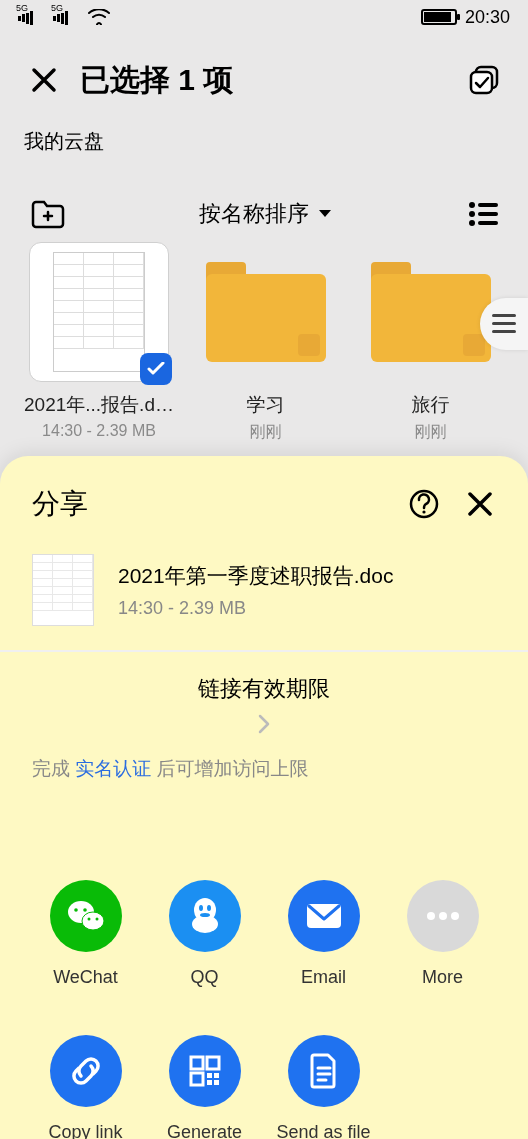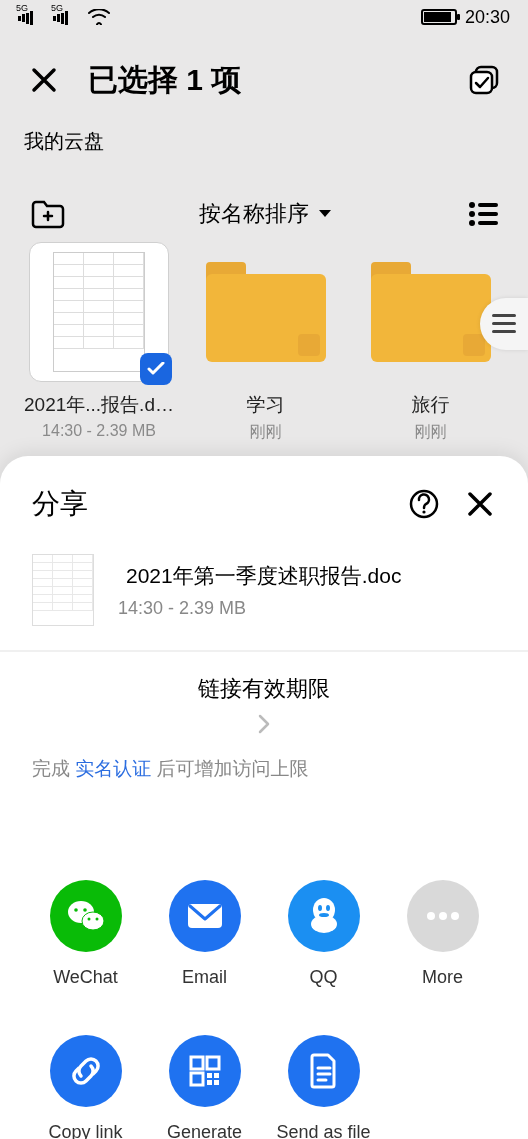--- a/index.html
+++ b/index.html
@@ -11,21 +11,21 @@
   .sb-right { display:flex; gap:8px; align-items:center; }
   .sig { display:inline-flex; align-items:center; gap:1px; position:relative; }
   .sig .sup { position:absolute; top:-8px; left:-2px; font-size:9px; }
   .sig .bar { width:3px; background:#000; display:inline-block; }
   .sig .b1{height:5px}.sig .b2{height:8px}.sig .b3{height:11px}.sig .b4{height:14px}
   .wifi { display:inline-block; }
   .battery { width:36px; height:16px; border:2px solid #000; border-radius:3px; position:relative; }
   .battery::after { content:""; position:absolute; right:-5px; top:3px; width:3px; height:6px; background:#000; border-radius:1px;}
   .battery .fill { position:absolute; left:1px; top:1px; bottom:1px; width:85%; background:#000; }
   
-  .header { position:absolute; top:50px; left:0; right:0; height:60px; display:flex; align-items:center; padding:0 24px; gap:24px; }
+  .header { position:absolute; top:50px; left:0; right:0; height:60px; display:flex; align-items:center; padding:0 24px; gap:16px; }
   .header .title { font-size:30px; font-weight:600; flex:1; }
   .icon-btn { width:40px; height:40px; display:flex; align-items:center; justify-content:center; }
   
   .crumb { position:absolute; top:128px; left:24px; font-size:20px; font-weight:500; }
   
   .toolbar { position:absolute; top:186px; left:4px; right:0; height:56px; display:flex; align-items:center; padding:0 24px; }
   .toolbar .sortwrap { flex:1; text-align:center; font-size:22px; font-weight:500; display:flex; align-items:center; justify-content:center; gap:8px;}
   
   .grid { position:absolute; top:242px; left:0; right:0; display:flex; padding:0 24px; gap:18px; }
   .tile { width:150px; display:flex; flex-direction:column; align-items:center; }
@@ -37,28 +37,28 @@
   .check { position:absolute; right:-4px; bottom:-4px; width:32px; height:32px; background:#1a66e0; border-radius:8px; display:flex; align-items:center; justify-content:center; }
   .foldericon { width:120px; height:100px; position:relative; }
   .foldericon .tab { position:absolute; top:0; left:0; width:40px; height:18px; background:#e8a936; border-radius:4px 4px 0 0; }
   .foldericon .body { position:absolute; top:12px; left:0; right:0; bottom:0; background:#f2b63a; border-radius:6px; }
   .foldericon .corner { position:absolute; right:6px; bottom:6px; width:22px; height:22px; background:#e8a936; border-radius:4px; }
   .tile .fname { margin-top:10px; font-size:19px; text-align:center; color:#222; white-space:nowrap; overflow:hidden; text-overflow:ellipsis; max-width:150px;}
   .tile .fmeta { margin-top:4px; font-size:16px; color:#8a8a8a; }
   
   .floatbtn { position:absolute; right:0; top:298px; width:48px; height:52px; background:#f5f5f5; border-radius:26px 0 0 26px; display:flex; align-items:center; justify-content:center; box-shadow:0 0 4px rgba(0,0,0,0.1);}
   
-  .sheet { position:absolute; left:0; right:0; bottom:0; top:456px; background:#ffffff; border-radius:28px 28px 0 0; box-shadow:0 -2px 20px rgba(0,0,0,0.1); }
+  .sheet { position:absolute; left:0; right:0; bottom:0; top:456px; background:#fef9c3; border-radius:28px 28px 0 0; box-shadow:0 -2px 20px rgba(0,0,0,0.1); }
   .sheet-hdr { display:flex; align-items:center; padding:28px 28px 12px 32px; gap:16px; }
   .sheet-hdr .stitle { flex:1; font-size:28px; font-weight:500; }
   .fileinfo { display:flex; align-items:center; gap:24px; padding:18px 32px 24px 32px; }
   .fthumb { width:62px; height:72px; background:#fff; border:1px solid #ddd; }
   .fthumb .r { height:8px; border-bottom:1px solid #e8e8e8; display:flex;}
   .fthumb .r span{flex:1;border-right:1px solid #e8e8e8;}
-  .finfo-txt .fn { font-size:21px; font-weight:500;margin-left:8px; }
+  .finfo-txt .fn { font-size:21px; font-weight:500; }
   .finfo-txt .fm { margin-top:8px; font-size:18px; color:#888; }
   .divider { height:2px; background:#f0f0f0; margin:0; }
   .linkrow { display:flex; align-items:center; padding:22px 32px; gap:10px;flex-direction:column;}
   .linkrow .lk { flex:1; font-size:22px; font-weight:500; }
   .linkrow .lv { font-size:20px; color:#888; }
   .authrow { padding:0 32px 28px 32px; font-size:19px; color:#888; }
   .authrow .link { color:#2b6de0; }
   .shares { padding:70px 26px 0 26px; display:flex; flex-wrap:wrap; }
   .share-item { width:25%; display:flex; flex-direction:column; align-items:center; margin-bottom:46px; }
   .circle { width:72px; height:72px; border-radius:50%; display:flex; align-items:center; justify-content:center; }
@@ -325,40 +325,40 @@
               <circle cx="10" cy="12" r="1.8" fill="#09bb07"></circle>
               <circle cx="19" cy="12" r="1.8" fill="#09bb07"></circle>
               <circle cx="23" cy="21" r="1.5" fill="#09bb07"></circle>
               <circle cx="31" cy="21" r="1.5" fill="#09bb07"></circle>
             </svg>
         </div>
         <div class="slabel">WeChat</div>
       </div>
 
       <div class="share-item">
-        <div class="circle c-blue2">
-          <svg width="38" height="30" viewBox="0 0 38 30">
-              <rect x="2" y="3" width="34" height="24" rx="4" fill="#fff"></rect>
-              <path d="M4 5 L19 18 L34 5" fill="none" stroke="#1f72f0" stroke-width="3" stroke-linecap="round" stroke-linejoin="round"></path>
-            </svg>
-        </div>
-        <div class="slabel">Email</div>
-      </div>
-
-      <div class="share-item">
         <div class="circle c-blue">
           <svg width="36" height="40" viewBox="0 0 36 40">
               <ellipse cx="18" cy="14" rx="11" ry="12" fill="#fff"></ellipse>
               <ellipse cx="18" cy="28" rx="13" ry="9" fill="#fff"></ellipse>
               <ellipse cx="14" cy="12" rx="2" ry="3" fill="#1b8ff2"></ellipse>
               <ellipse cx="22" cy="12" rx="2" ry="3" fill="#1b8ff2"></ellipse>
               <ellipse cx="18" cy="19" rx="5" ry="2" fill="#1b8ff2"></ellipse>
             </svg>
         </div>
         <div class="slabel">QQ</div>
+      </div>
+
+      <div class="share-item">
+        <div class="circle c-blue2">
+          <svg width="38" height="30" viewBox="0 0 38 30">
+              <rect x="2" y="3" width="34" height="24" rx="4" fill="#fff"></rect>
+              <path d="M4 5 L19 18 L34 5" fill="none" stroke="#1f72f0" stroke-width="3" stroke-linecap="round" stroke-linejoin="round"></path>
+            </svg>
+        </div>
+        <div class="slabel">Email</div>
       </div>
 
       <div class="share-item">
         <div class="circle c-grey">
           <svg width="40" height="12" viewBox="0 0 40 12">
               <circle cx="8" cy="6" r="4" fill="#fff"></circle>
               <circle cx="20" cy="6" r="4" fill="#fff"></circle>
               <circle cx="32" cy="6" r="4" fill="#fff"></circle>
             </svg>
         </div>

